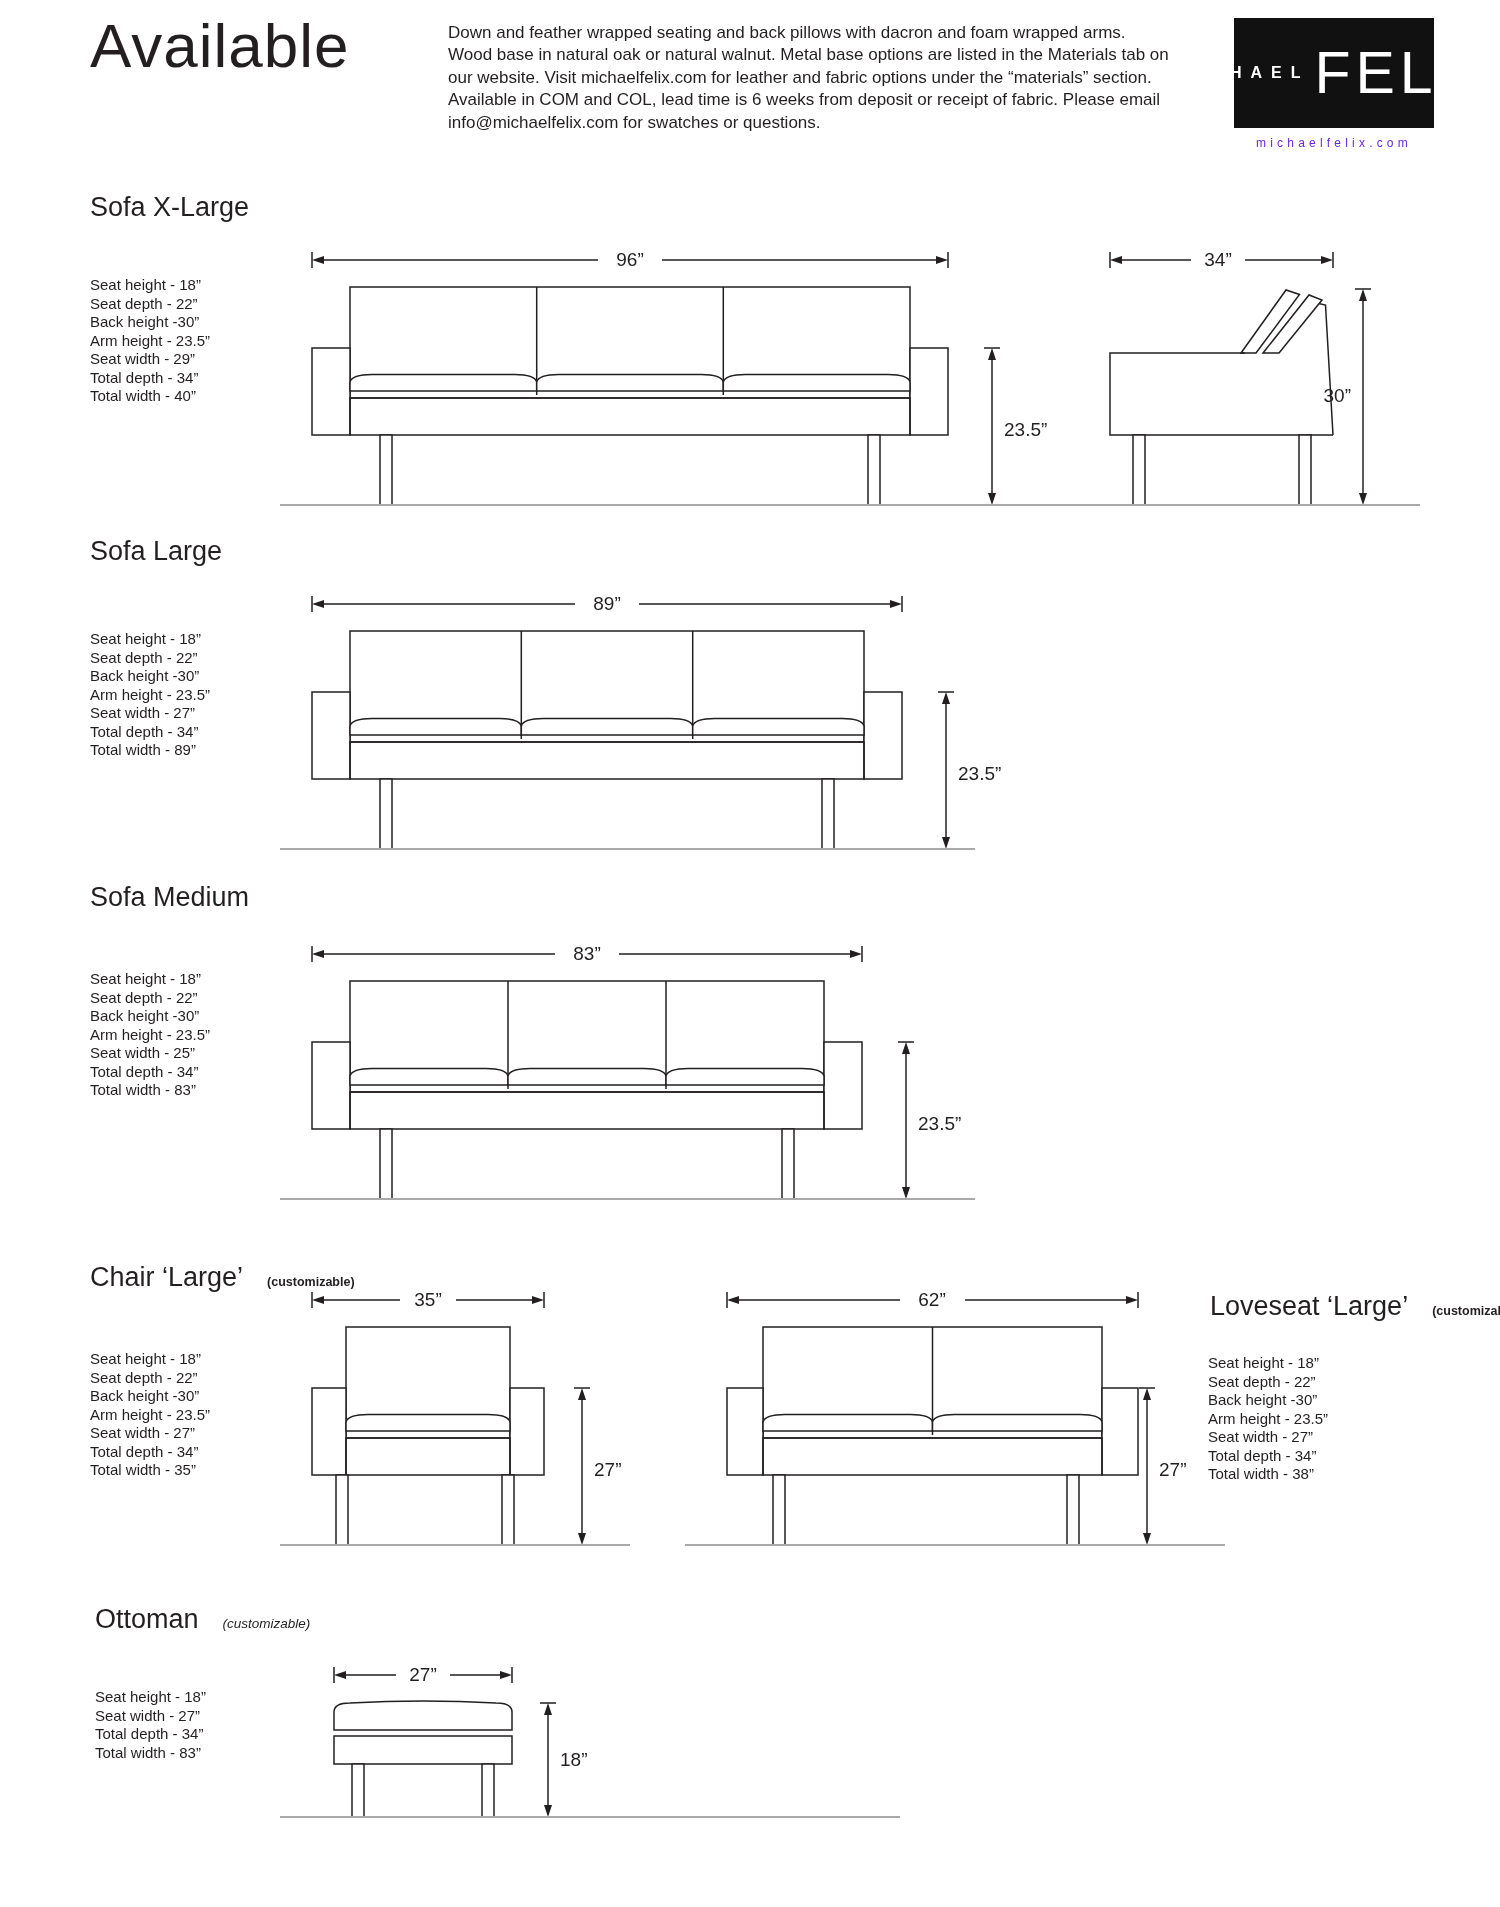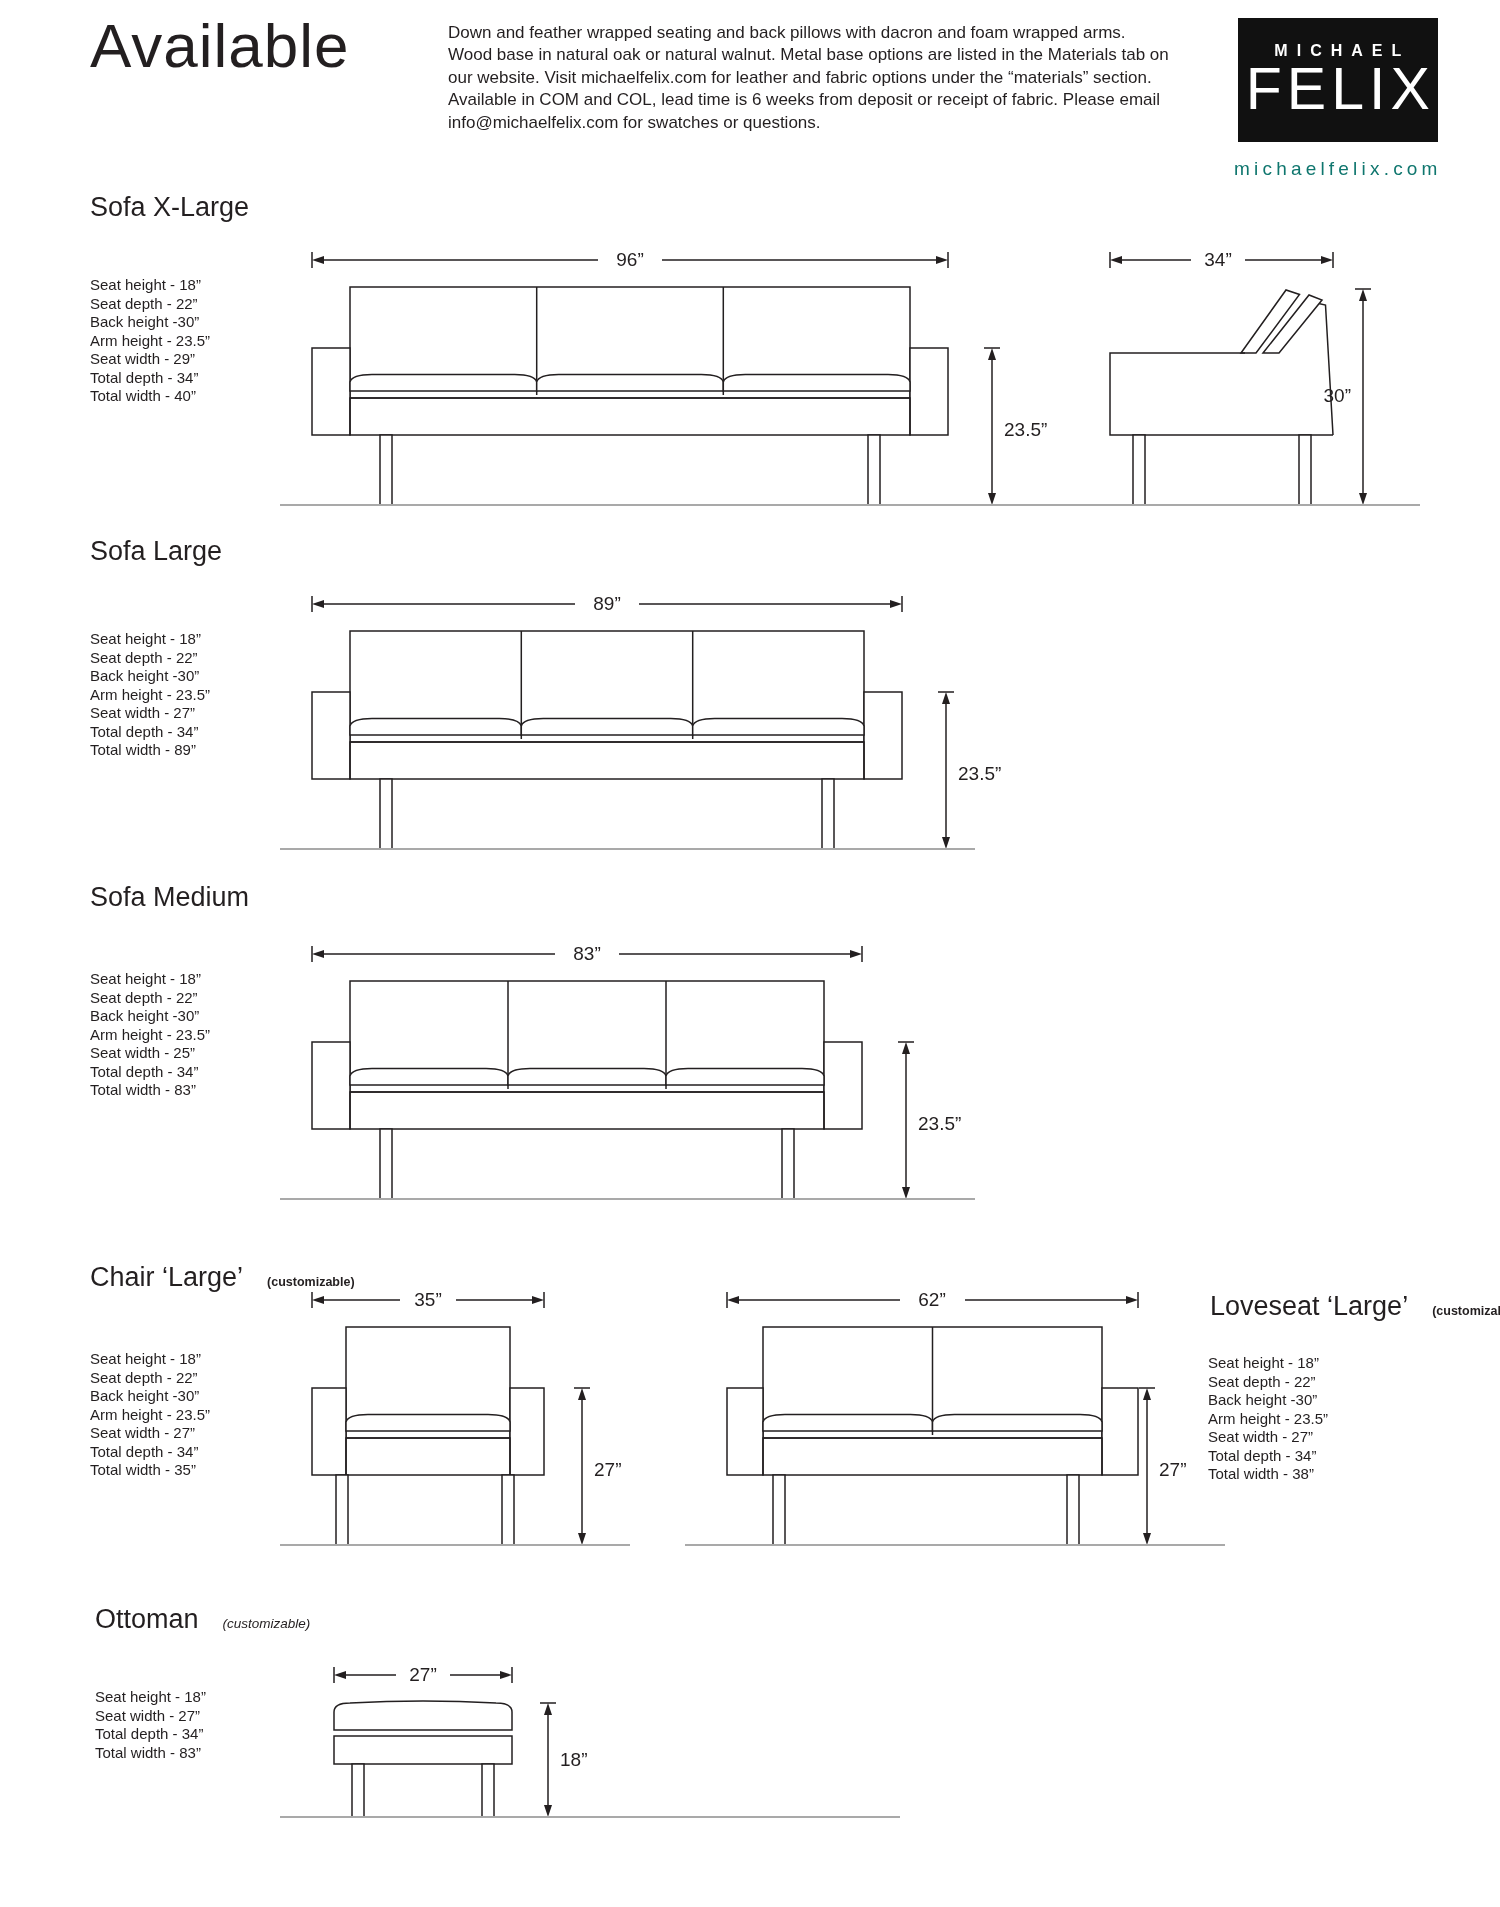--- a/index.html
+++ b/index.html
@@ -3,24 +3,24 @@
 <meta charset="utf-8">
 <style>
   *{margin:0;padding:0;box-sizing:border-box}
   html,body{background:#ffffff}
   body{font-family:"Liberation Sans",sans-serif;color:#231f20}
   .page{position:relative;width:1500px;height:1907px;background:#fff;overflow:hidden}
   .abs{position:absolute}
   .page-title{font-size:62px;font-weight:400;letter-spacing:1px}
   .desc{font-size:17px;line-height:1.32;width:724px}
   .logo{display:flex;flex-direction:column;align-items:center}
-  .logo-box{background:#111;color:#fff;width:200px;height:124px;display:flex;flex-direction:column;align-items:center;justify-content:center;gap:0}
+  .logo-box{background:#111;color:#fff;width:200px;height:110px;display:flex;align-items:center;justify-content:center;gap:0}
   .logo-top{font-size:16px;font-weight:700;letter-spacing:9px;text-indent:9px}
   .logo-main{font-size:59px;font-weight:400;letter-spacing:5px;text-indent:5px;line-height:1}
-  .logo-site{font-size:19px;letter-spacing:4.2px;margin-top:16px;color:#0f766e}
+  .logo-site{font-size:12px;letter-spacing:4.2px;margin-top:8px;color:#6d28d9}
   .title-row{display:flex;align-items:baseline;gap:24px;white-space:nowrap}
   .section-title{font-size:27px;font-weight:500}
   .section-sub{font-size:12.5px;font-weight:700}
   .section-sub.italic{font-style:italic;font-weight:400;font-size:13.5px}
   .specs{font-size:15px;line-height:18.5px;white-space:nowrap}
   .ground{position:absolute;height:1.5px;background:#a9a9a9}
   svg{position:absolute;overflow:visible}
   .ln{stroke:#231f20;stroke-width:1.5;fill:none}
   .wh{stroke:#231f20;stroke-width:1.5;fill:#fff}
   .ar{fill:#231f20;stroke:none}

